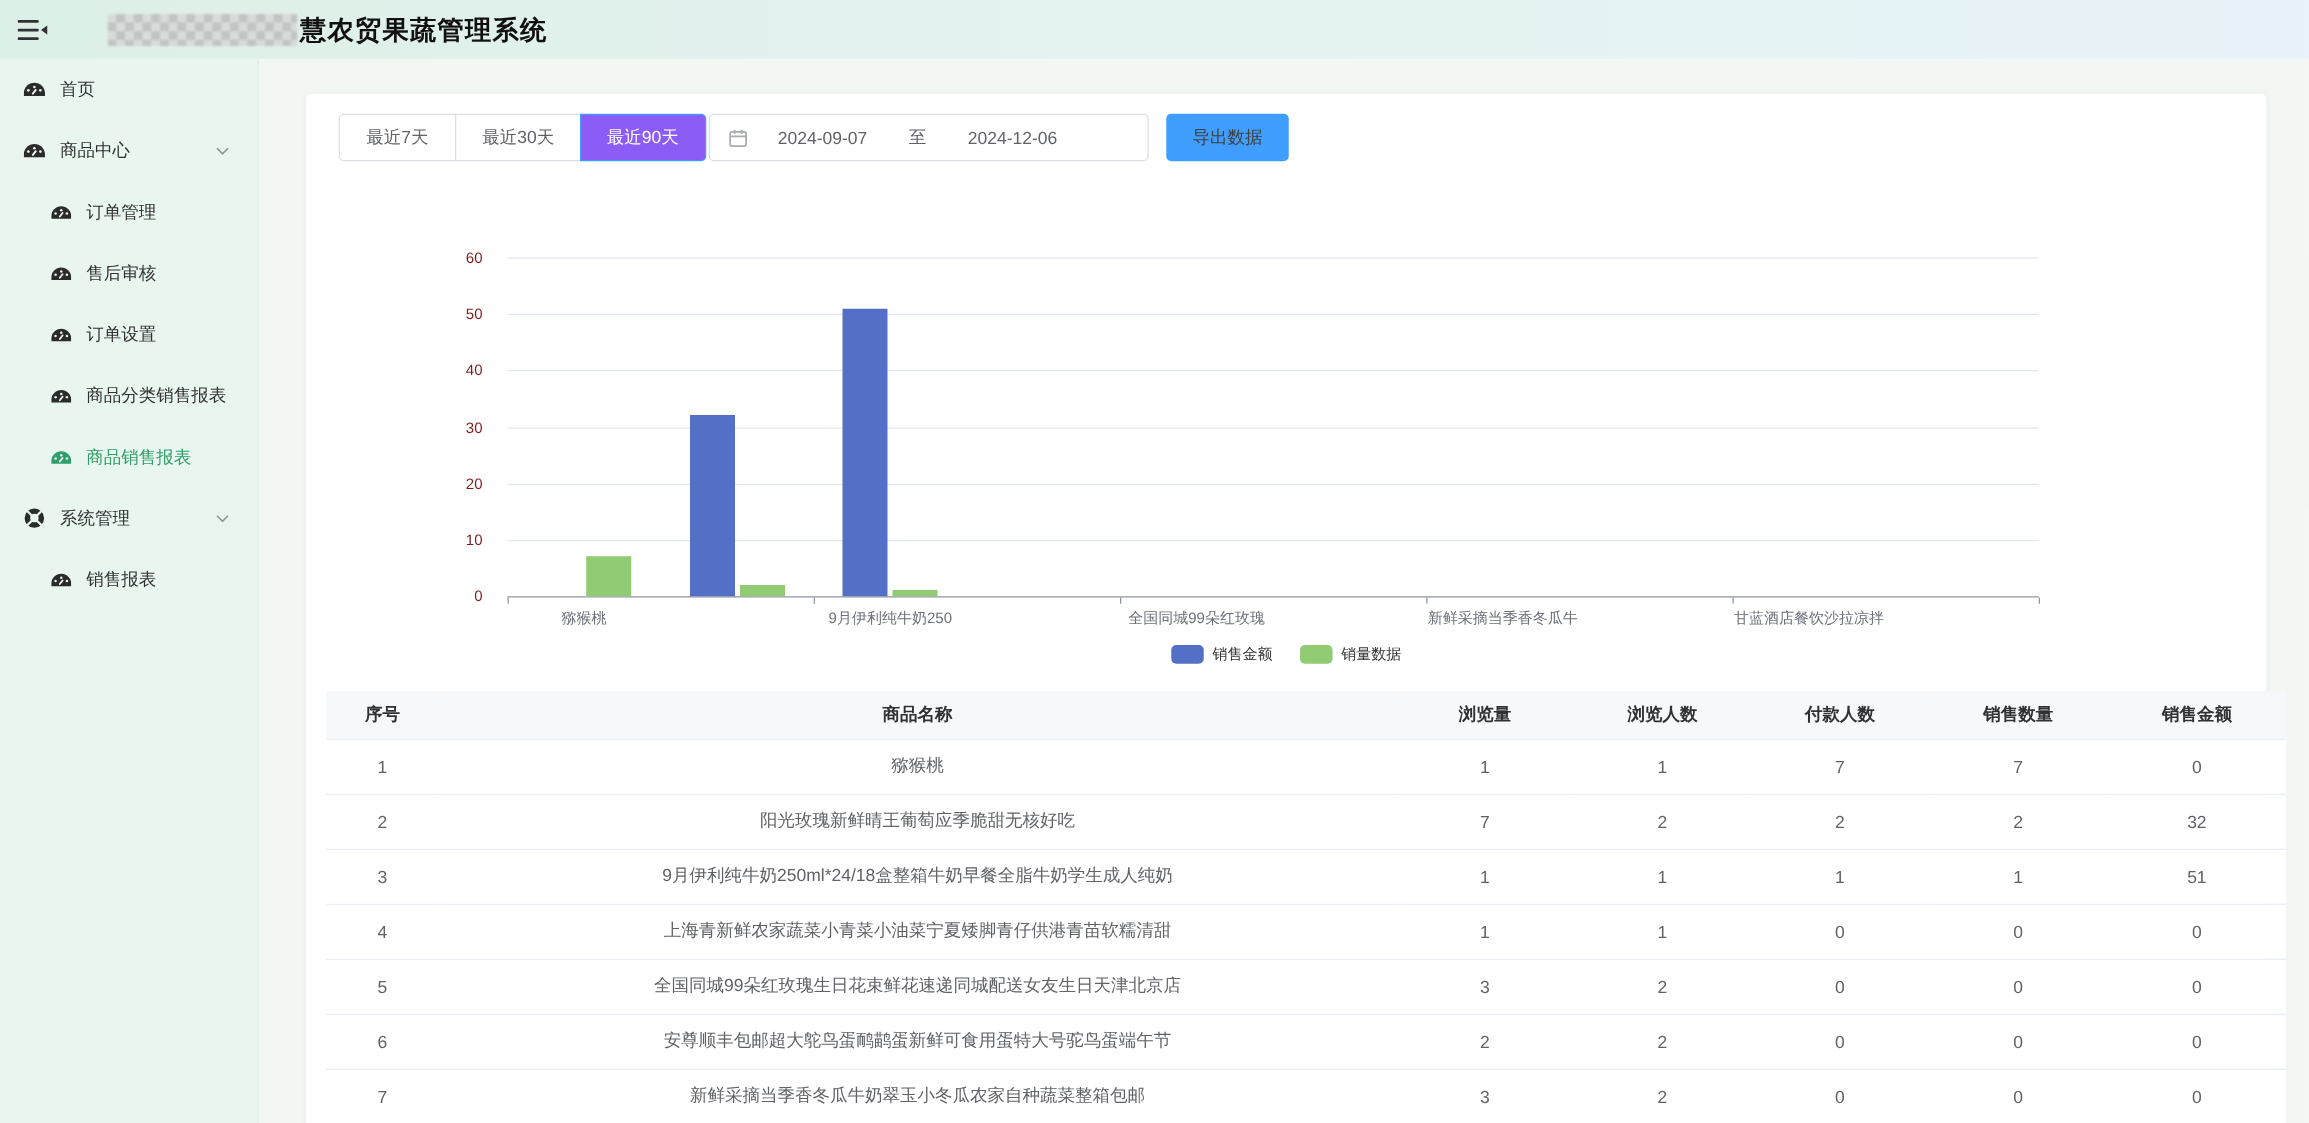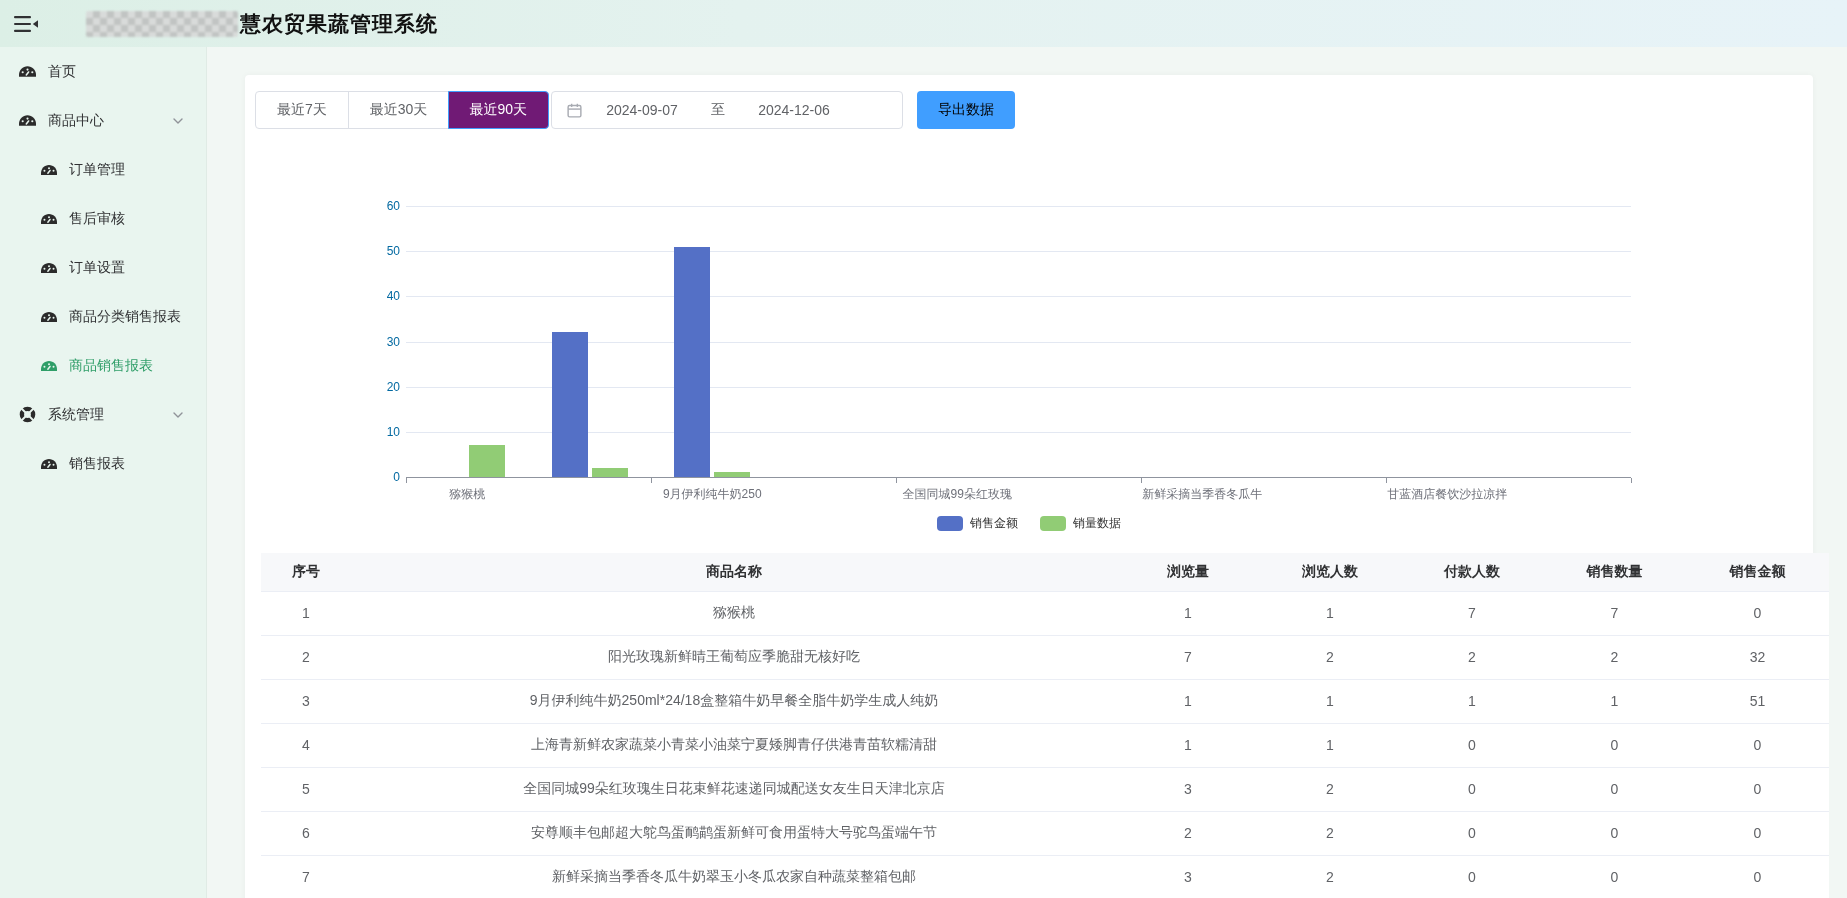--- a/index.html
+++ b/index.html
@@ -41,52 +41,52 @@
   .side-item .s-chevron.up { transform:rotate(180deg); }
   .side-item.active-band { background:#a6d7bf; border-right:4px solid #1fa263; }
   .side-item.active-band .s-label, .side-item.active-band .s-icon { color:#12734a; }
   .side-item.selected .s-label, .side-item.selected .s-icon { color:#2f9e68; }
   
   .card {
     position:absolute; left:245px; top:75px; width:1568px; height:836px;
     background:#fff; border-radius:4px; box-shadow:0 0 6px rgba(0,0,0,.04);
   }
   
-  .filters-row { position:absolute; left:2px; top:0; width:100%; height:56px;text-decoration:underline; }
+  .filters-row { position:absolute; left:18px; top:0; width:100%; height:56px;text-decoration:underline; }
   .range-group { position:absolute; left:8px; top:16px; display:flex; }
   .range-btn {
     height:38px; padding:0 21px; background:#fff; border:1px solid #dcdfe6;
     color:#606266; font-size:14px; cursor:pointer; display:flex; align-items:center;
     margin-left:-1px; font-family:inherit;
   }
   .range-btn:first-child { border-radius:4px 0 0 4px; margin-left:0; }
   .range-btn:last-child { border-radius:0 4px 4px 0; }
-  .range-btn.active { background:#701a75; border-color:#409eff; color:#fff; z-index:1;padding-left:20px; }
+  .range-btn.active { background:#8b5cf6; border-color:#409eff; color:#fff; z-index:1;padding-left:20px; }
   .date-box {
     position:absolute; left:304px; top:16px; width:352px; height:38px;
     border:1px solid #dcdfe6; border-radius:4px; background:#fff;
     display:flex; align-items:center; color:#606266; font-size:14px;
   }
   .date-box .cal { width:17px; height:17px; margin-left:14px; color:#a8abb2; }
   .date-box .d-start { width:118px; text-align:center; cursor:text; }
   .date-box .d-sep { width:34px; text-align:center; color:#606266; }
   .date-box .d-end { width:118px; text-align:center; cursor:text; }
   .export-btn {
     position:absolute; left:670px; top:16px; height:38px; padding:0 21px;
-    background:#409eff; border:none; border-radius:4px; color:#000000; font-size:14px;
+    background:#409eff; border:none; border-radius:4px; color:#404040; font-size:14px;
     cursor:pointer; font-family:inherit;
   }
   
   .chart-area { position:absolute; left:0; top:0; width:100%; height:470px; }
   .plot { position:absolute; left:161px; top:131px; width:1225px; height:271px; }
   .gridline { position:absolute; left:0; width:100%; height:1px; background:#e3e8f2; }
   .axis-x { position:absolute; left:0; bottom:-1px; width:100%; height:1px; background:#8f949e; }
   .x-tick { position:absolute; bottom:-6px; width:1px; height:5px; background:#8f949e; }
-  .y-label { position:absolute; right:100%; margin-right:6px; transform:translateY(-50%);
-             font-size:12px; color:#0369a1; width:40px; text-align:right; }
+  .y-label { position:absolute; right:100%; margin-right:20px; transform:translateY(-50%);
+             font-size:12px; color:#7f1d1d; width:40px; text-align:right; }
   .bar { position:absolute; bottom:0; width:36px; }
   .x-label { position:absolute; top:100%; margin-top:9px; transform:translateX(-50%);
              font-size:12px; color:#6e7079; white-space:nowrap; }
   .legend { position:absolute; left:0; top:440px; width:100%; display:flex; justify-content:center; gap:22px; }
   .legend-item { display:flex; align-items:center; gap:7px; cursor:pointer; }
   .legend-pill { width:26px; height:15px; border-radius:4px; }
   .legend-text { font-size:12px; color:#333; }
   
   .table-wrap { position:absolute; left:0; top:478px; width:1568px; }
   table { width:100%; border-collapse:collapse; table-layout:fixed;margin-left:16px; }

